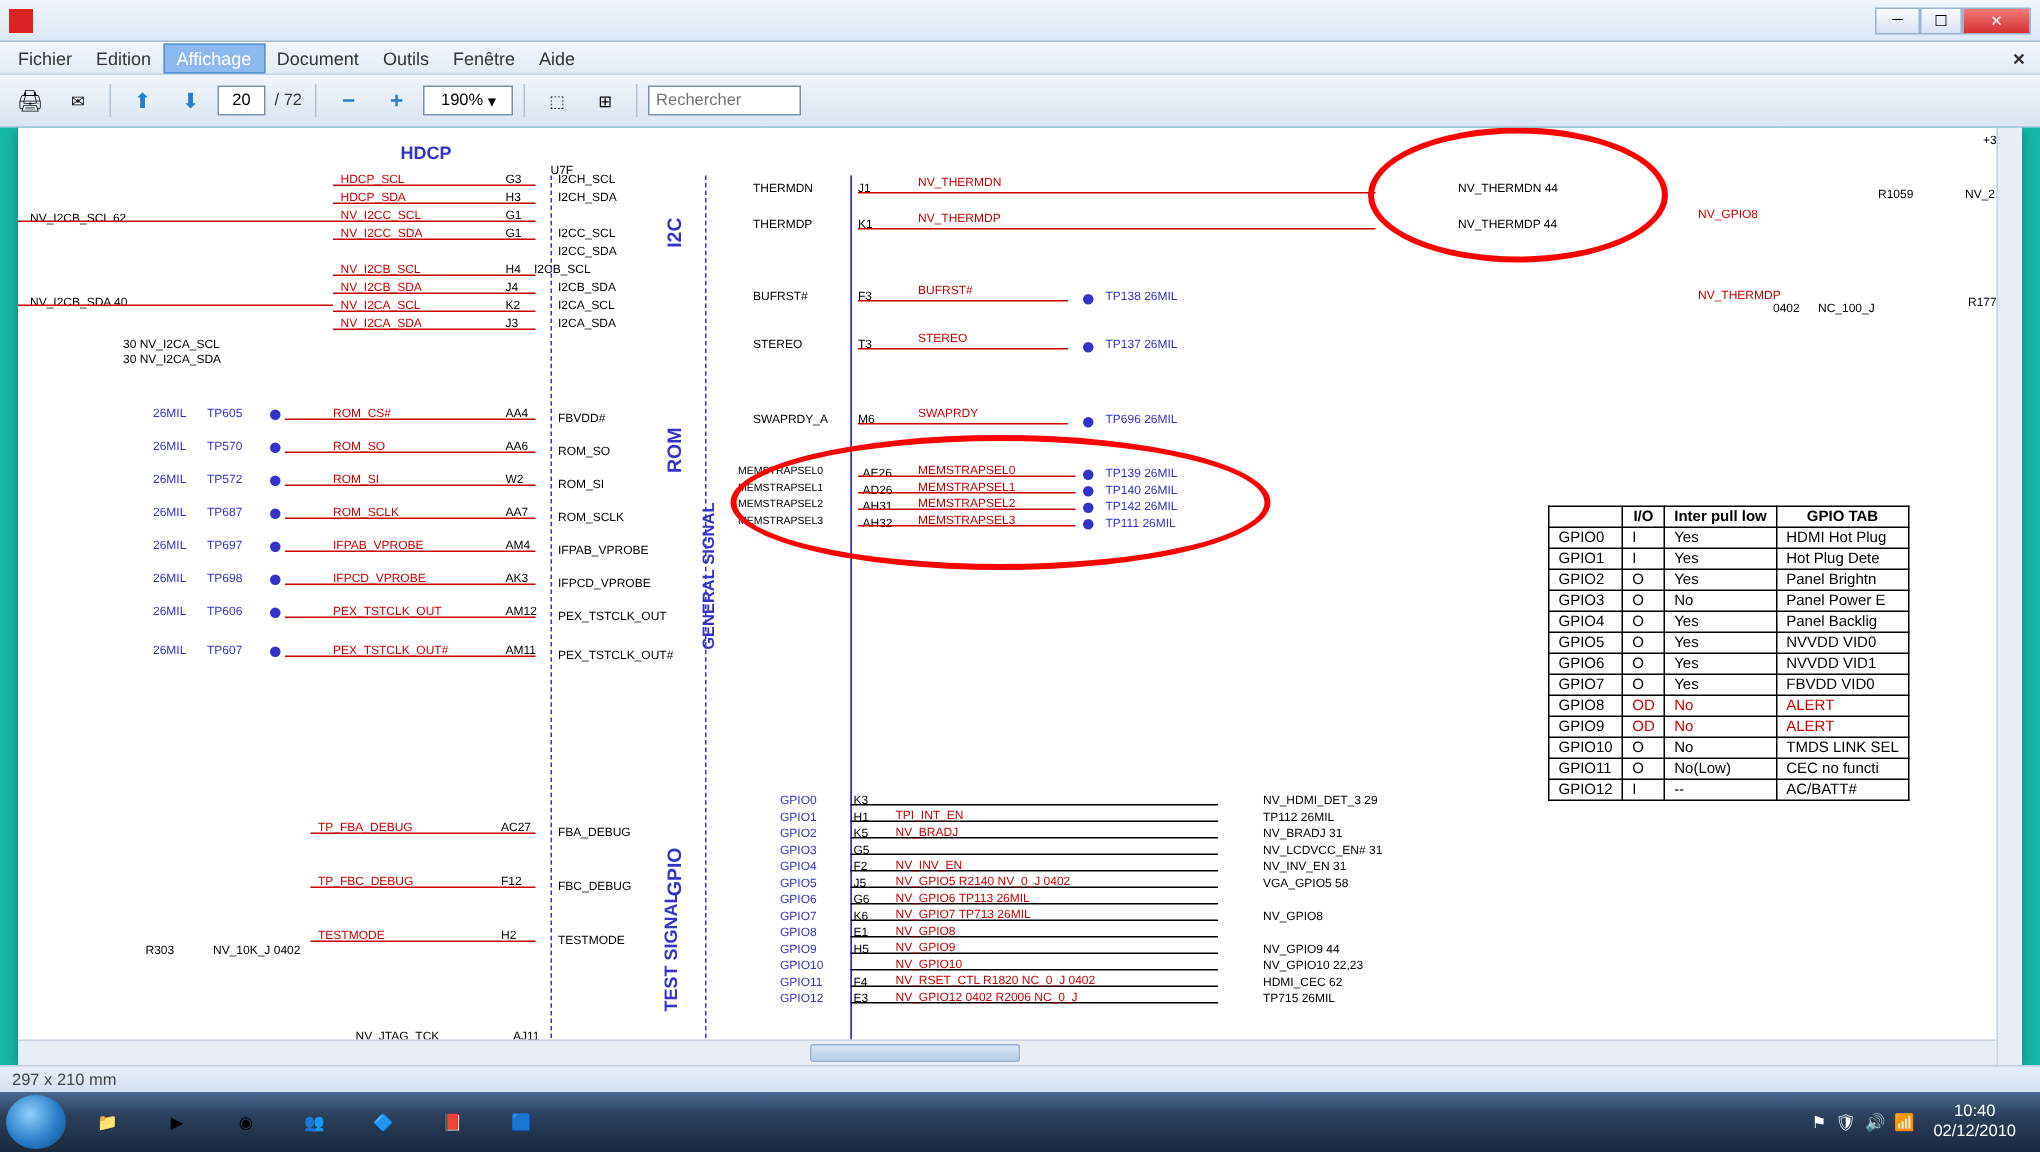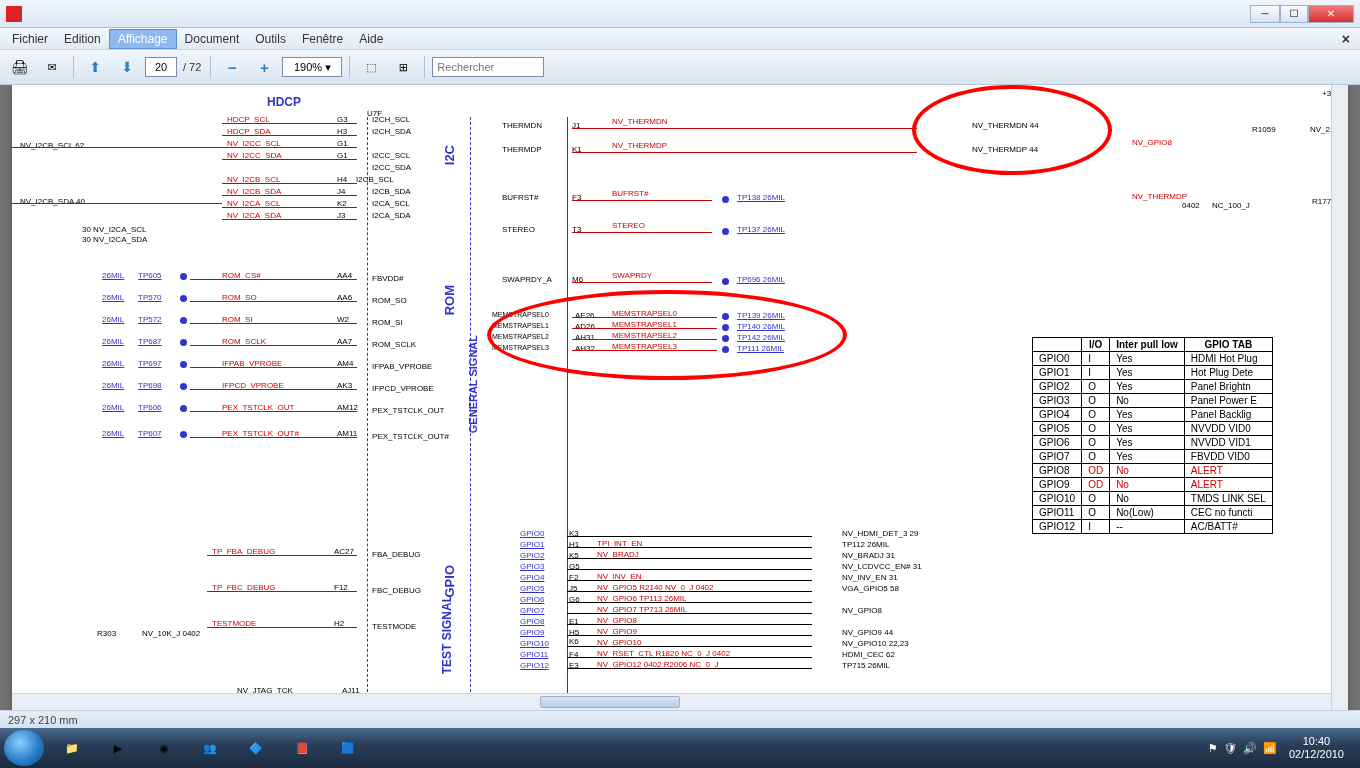--- a/index.html
+++ b/index.html
@@ -20,30 +20,30 @@
 .menubar span.active { background: #8bb9f0; color: #fff; border: 1px solid #5a8fd0; }
 .menubar .closex { margin-left: auto; font-size: 14px; font-weight: bold; cursor: pointer; padding: 0 6px; }
 
 
 .toolbar { height: 35px; background: linear-gradient(#f1f5fa,#dae5f2); border-bottom: 1px solid #b8c8dc; display: flex; align-items: center; padding: 0 6px; gap: 4px; }
 .tbtn { width: 28px; height: 24px; display: flex; align-items: center; justify-content: center; cursor: pointer; border-radius: 2px; }
 .sep { width: 1px; height: 22px; background: #b0c0d5; margin: 0 3px; }
 .pagebox { width: 32px; height: 20px; background: #fff; border: 1px solid #7a90a8; font-size: 11px; text-align: center; }
 .pagetot { font-size: 11px; color: #333; margin: 0 2px; }
 .zoombox { width: 60px; height: 20px; background: #fff; border: 1px solid #7a90a8; font-size: 11px; text-align: center; display: flex; align-items: center; justify-content: center; }
-.search { width: 112px; height: 20px; border: 1px solid #7a90a8; background: #fff; font-size: 11px; padding: 0 4px; color: #888; }
-
-
-.docarea { position: absolute; top: 85px; left: 0; right: 0; bottom: 58px; background: #737373; overflow: hidden; }
+.search { width: 102px; height: 20px; border: 1px solid #7a90a8; background: #fff; font-size: 11px; padding: 0 4px; color: #888; }
+
+
+.docarea { position: absolute; top: 85px; left: 0; right: 0; bottom: 58px; background: #14b8a6; overflow: hidden; }
 .page { position: absolute; left: 12px; top: 0; width: 1336px; height: 625px; background: #fff; box-shadow: 0 2px 8px rgba(0,0,0,.3); overflow: hidden; }
 
 
 .sch { position: absolute; inset: 0; font-family: Arial, sans-serif; font-size: 9px; }
 .netred { color: #c00; font-size: 8px; position: absolute; }
-.netblue { color: #33c; font-size: 8px; position: absolute; text-decoration: underline; }
+.netblue { color: #33c; font-size: 8px; position: absolute; }
 .netblk { color: #000; font-size: 8px; position: absolute; }
 .secthdr { color: #33c; font-size: 12px; font-weight: bold; position: absolute; }
 .vtxt { writing-mode: vertical-rl; transform: rotate(180deg); color: #33c; font-weight: bold; font-size: 13px; position: absolute; }
 .tp { width: 7px; height: 7px; background: #33c; border-radius: 50%; position: absolute; }
 .line { position: absolute; background: #c00; height: 1px; }
 .lineblk { position: absolute; background: #000; height: 1px; }
 .lineblu { position: absolute; background: #33c; }
 .redcircle { position: absolute; border: 4px solid #f00; border-radius: 50%; background: transparent; }
 
 
@@ -334,21 +334,21 @@
           <div class="netblue" style="left:508px;top:499px">GPIO5</div>
   <div class="netblk" style="left:557px;top:499px">J5</div>
   <div class="lineblk" style="left:555px;top:506px;width:245px"></div>
           <div class="netred" style="left:585px;top:498px">NV_GPIO5      R2140    NV_0_J  0402</div>
           <div class="netblk" style="left:830px;top:499px">VGA_GPIO5  58</div>
           <div class="netblue" style="left:508px;top:510px">GPIO6</div>
   <div class="netblk" style="left:557px;top:510px">G6</div>
   <div class="lineblk" style="left:555px;top:517px;width:245px"></div>
           <div class="netred" style="left:585px;top:509px">NV_GPIO6      TP113    26MIL</div>
           <div class="netblue" style="left:508px;top:521px">GPIO7</div>
-  <div class="netblk" style="left:557px;top:552px">K6</div>
+  <div class="netblk" style="left:557px;top:521px">K6</div>
   <div class="lineblk" style="left:555px;top:528px;width:245px"></div>
           <div class="netred" style="left:585px;top:520px">NV_GPIO7      TP713    26MIL</div>
           <div class="netblk" style="left:830px;top:521px">NV_GPIO8</div>
           <div class="netblue" style="left:508px;top:532px">GPIO8</div>
   <div class="netblk" style="left:557px;top:532px">E1</div>
   <div class="lineblk" style="left:555px;top:539px;width:245px"></div>
           <div class="netred" style="left:585px;top:531px">NV_GPIO8</div>
           <div class="netblue" style="left:508px;top:543px">GPIO9</div>
   <div class="netblk" style="left:557px;top:543px">H5</div>
   <div class="lineblk" style="left:555px;top:550px;width:245px"></div>

